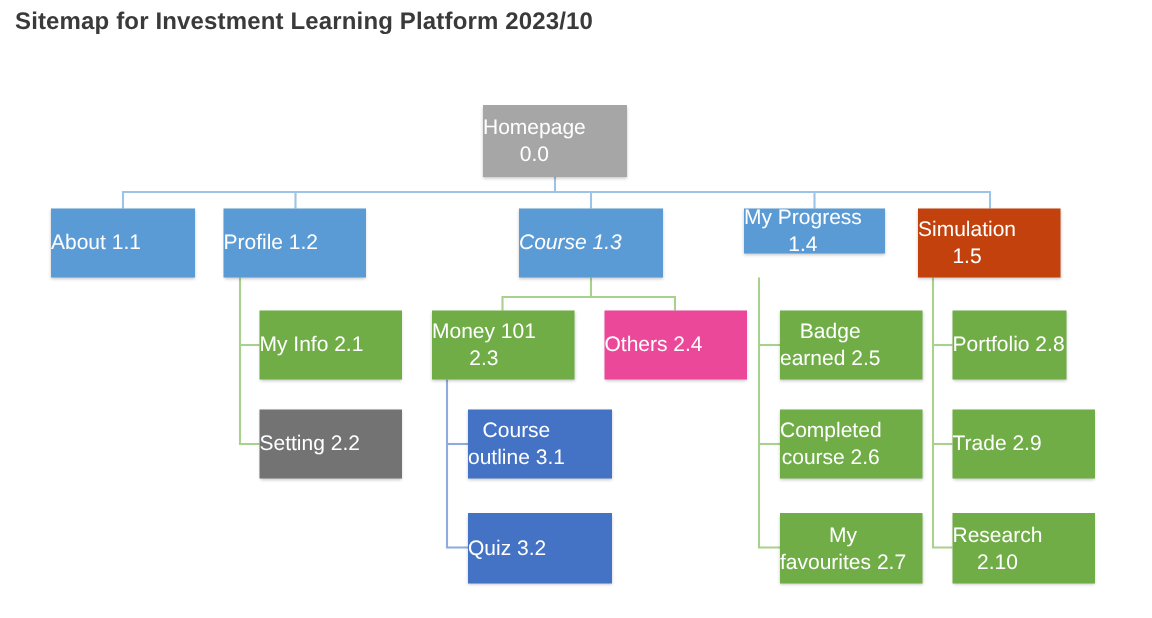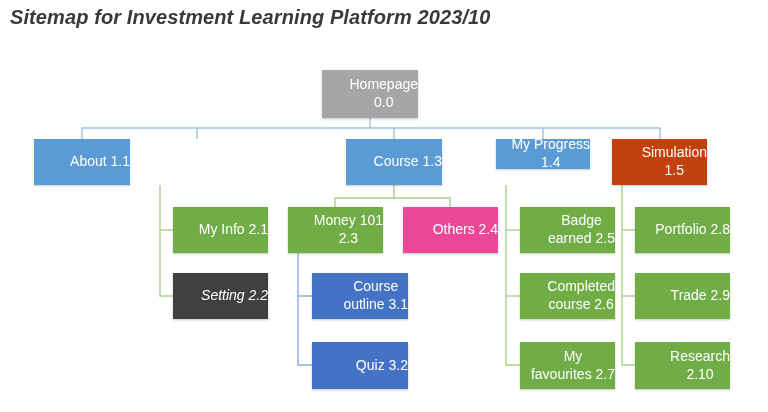--- a/index.html
+++ b/index.html
@@ -8,37 +8,36 @@
     width: 768px;
     height: 412px;
     background: #ffffff;
     font-family: "Liberation Sans", sans-serif;
     overflow: hidden;
   }
   .title {
     position: absolute;
     left: 10px;
     top: 6px;
-    font-size: 20px;
-    font-style: italic;
+    font-size: 16px;
     font-weight: bold;
     color: #3a3a3a;
     letter-spacing: 0.1px;
   }
   .connectors {
     position: absolute;
     left: 0; top: 0;
     width: 768px; height: 412px;
   }
   .connectors polyline { fill: none; stroke-width: 1.4; }
   .node {
     position: absolute;
     display: flex;
     align-items: center;
-    justify-content: flex-end;
+    justify-content: flex-start;
     text-align: center;
     color: #ffffff;
     font-size: 14px;
     line-height: 1.28;
     box-shadow: 0 1px 2px rgba(0,0,0,0.22);
     cursor: default;
   }
   .node-label { white-space: nowrap; }
 </style>
 </head>
@@ -74,52 +73,55 @@
     <polyline points="298,296 312,296" stroke="#8faadc"></polyline>
   </svg>
 
   <div class="node" style="left: 322px; top: 70px; width: 96px; height: 48px; background: rgb(166, 166, 166);">
     <span class="node-label">Homepage<br>0.0</span>
   </div>
 
   <div class="node" style="left: 34px; top: 139px; width: 96px; height: 46px; background: rgb(91, 155, 213);">
     <span class="node-label">About 1.1</span>
   </div>
-  <div class="node" style="left: 346px; top: 139px; width: 96px; height: 46px; background: rgb(91, 155, 213);">
+  <div class="node" style="left: 149px; top: 139px; width: 95px; height: 46px; background: rgb(91, 155, 213);">
+    <span class="node-label">Profile 1.2</span>
+  </div>
+  <div class="node" style="left: 346px; top: 139px; width: 96px; height: 46px; background: rgb(91, 155, 213); font-style: italic;">
     <span class="node-label">Course 1.3</span>
   </div>
   <div class="node" style="left: 496px; top: 139px; width: 94px; height: 30px; background: rgb(91, 155, 213);">
     <span class="node-label">My Progress<br>1.4</span>
   </div>
   <div class="node" style="left: 612px; top: 139px; width: 95px; height: 46px; background: #c2410c;">
     <span class="node-label">Simulation<br>1.5</span>
   </div>
 
   <div class="node" style="left: 173px; top: 207px; width: 95px; height: 46px; background: rgb(112, 173, 71);">
     <span class="node-label">My Info 2.1</span>
   </div>
-  <div class="node" style="left: 173px; top: 273px; width: 95px; height: 46px; background: #404040; font-style: italic;">
+  <div class="node" style="left: 173px; top: 273px; width: 95px; height: 46px; background: #737373;">
     <span class="node-label">Setting 2.2</span>
   </div>
   <div class="node" style="left: 288px; top: 207px; width: 95px; height: 46px; background: rgb(112, 173, 71);">
     <span class="node-label">Money 101<br>2.3</span>
   </div>
   <div class="node" style="left: 403px; top: 207px; width: 95px; height: 46px; background: #ec4899;">
     <span class="node-label">Others 2.4</span>
   </div>
   <div class="node" style="left: 520px; top: 207px; width: 95px; height: 46px; background: rgb(112, 173, 71);">
     <span class="node-label">Badge<br>earned 2.5</span>
   </div>
   <div class="node" style="left: 520px; top: 273px; width: 95px; height: 46px; background: rgb(112, 173, 71);">
     <span class="node-label">Completed<br>course 2.6</span>
   </div>
   <div class="node" style="left: 520px; top: 342px; width: 95px; height: 47px; background: rgb(112, 173, 71);">
     <span class="node-label">My<br>favourites 2.7</span>
   </div>
-  <div class="node" style="left: 635px; top: 207px; width: 95px; height: 46px; background: rgb(112, 173, 71);">
+  <div class="node" style="left: 635px; top: 207px; width: 76px; height: 46px; background: rgb(112, 173, 71);">
     <span class="node-label">Portfolio 2.8</span>
   </div>
   <div class="node" style="left: 635px; top: 273px; width: 95px; height: 46px; background: rgb(112, 173, 71);">
     <span class="node-label">Trade 2.9</span>
   </div>
   <div class="node" style="left: 635px; top: 342px; width: 95px; height: 47px; background: rgb(112, 173, 71);">
     <span class="node-label">Research<br>2.10</span>
   </div>
 
   <div class="node" style="left: 312px; top: 273px; width: 96px; height: 46px; background: rgb(68, 114, 196);">

